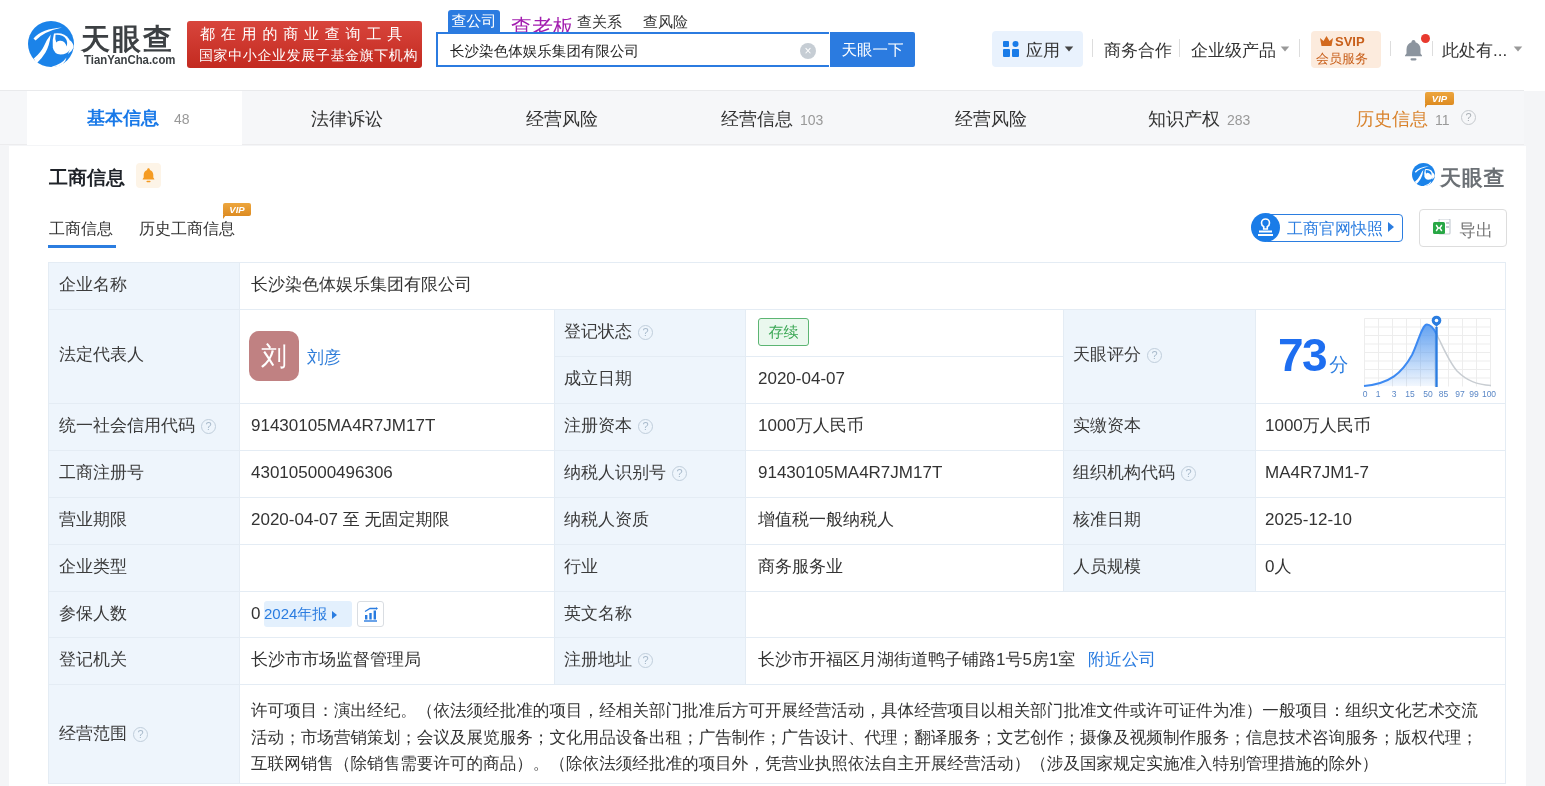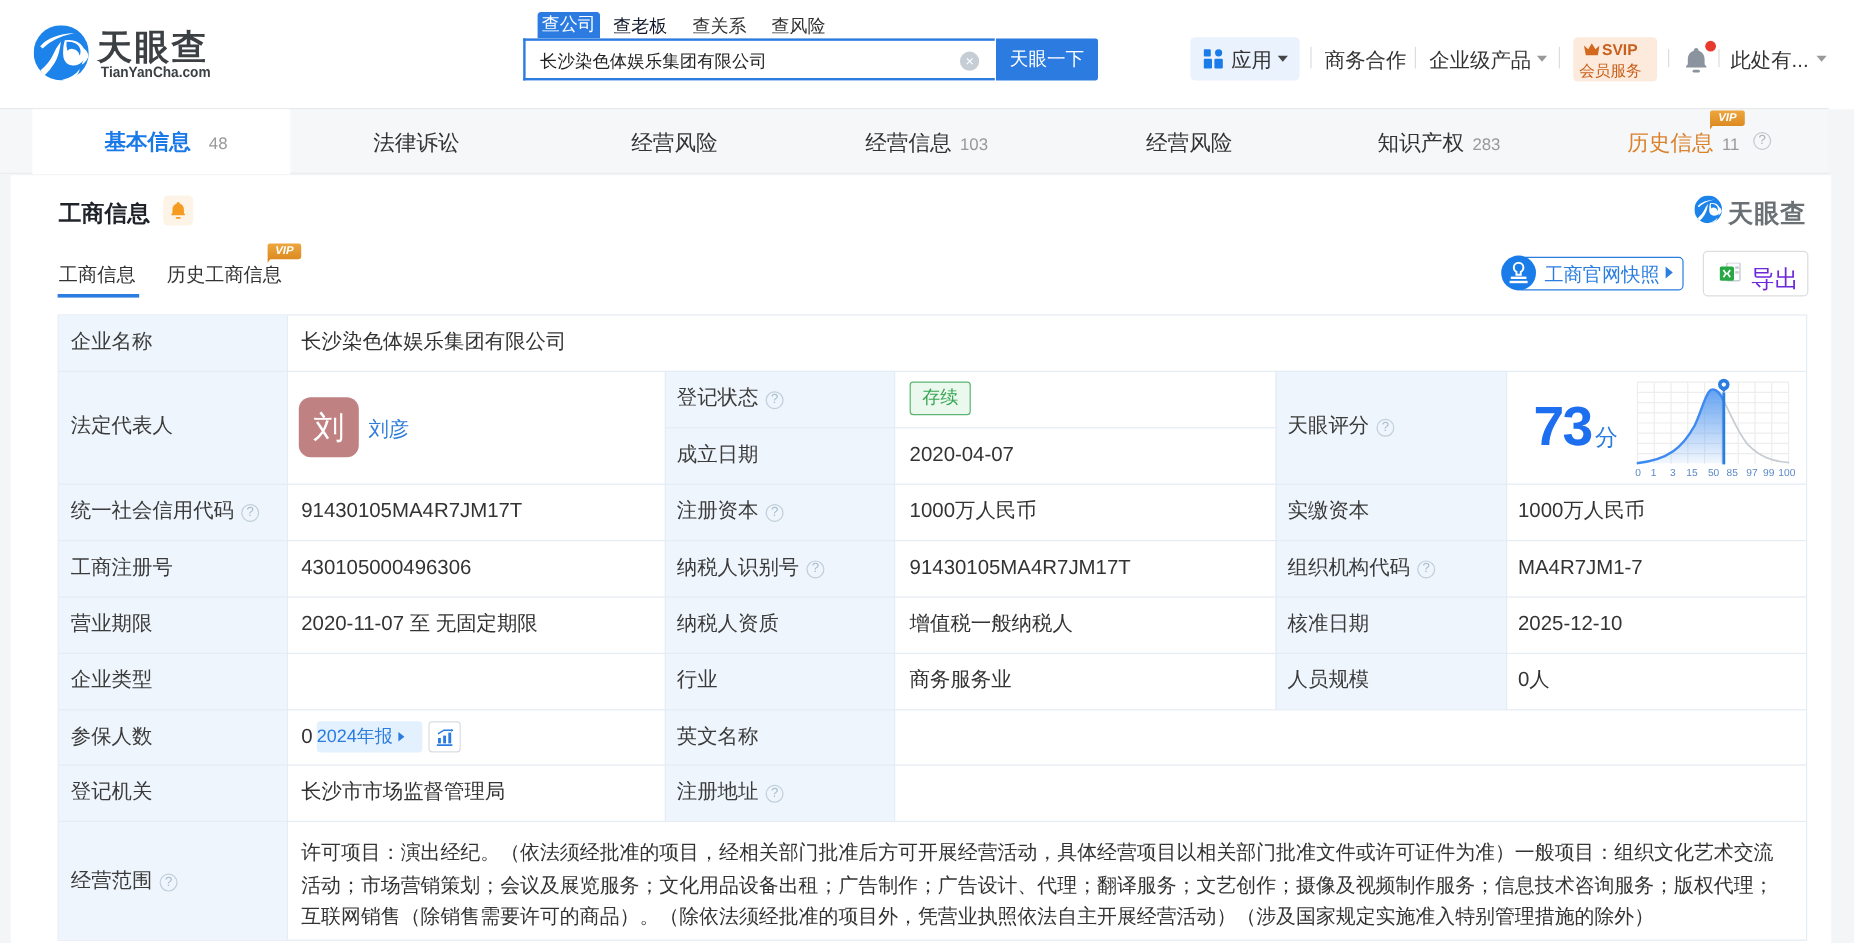--- a/index.html
+++ b/index.html
@@ -24,23 +24,27 @@
   <path d="M5.5 17.5 Q14 7.8 34 6.6 Q16 10.5 7.5 19.5 Z" fill="#fff"></path>
   <path d="M26 12.5 Q36.5 11 41 18 Q44.5 23.5 42 28.5 Q39 33.5 32.5 33.5 Q26 33 24.8 26.5 Q24 19 26 12.5 Z" fill="#fff"></path>
   <path d="M41.5 19 Q45.8 22 45.6 26.5 Q43.5 31 40 33 Q43 27 41.5 19 Z" fill="#fff"></path>
   <path d="M27.5 13.8 Q35 13.5 38 18 Q40 21.5 38.5 25.5 Q37.5 20.5 32.8 19.8 Q29.5 19.3 28.3 21.5 Q26.8 17.5 27.5 13.8 Z" fill="#1b83e9"></path>
   <path d="M22.8 13.5 Q21.5 24.5 17.5 31.5 Q13.5 38 9 42 Q6.8 40 5.8 37.5 Q13 31.5 16 25 Q19 18 22.8 13.5 Z" fill="#fff"></path>
   <path d="M23.5 45.7 Q33.5 43.5 38.5 36.5 Q37 45 26 46 Z" fill="#fff"></path>
 </svg>
 <div class="abs" style="left:81px;top:20px;font-size:29px;font-weight:bold;color:#3c4043;letter-spacing:2px">天眼查</div>
 <div class="abs" style="left:84px;top:53px;font-size:12.5px;font-weight:bold;color:#3c4043;transform:scaleX(0.91);transform-origin:left center">TianYanCha.com</div>
 
+<div class="abs" style="left:187px;top:21px;width:235px;height:47px;background:linear-gradient(#d8453c,#c32a20);border-radius:3px">
+  <div class="abs" style="left:13px;top:4px;width:210px;font-size:15px;color:#fff;letter-spacing:5.8px;white-space:nowrap">都在用的商业查询工具</div>
+  <div class="abs" style="left:12px;top:25.5px;width:212px;font-size:14px;color:#fff;letter-spacing:0.6px;white-space:nowrap">国家中小企业发展子基金旗下机构</div>
+</div>
 
 <div class="abs" style="left:448px;top:10px;width:52px;height:22px;background:#2b7be0;border-radius:3px 3px 0 0;color:#fff;font-size:15px;text-align:center;line-height:22px">查公司</div>
-<div class="abs" style="left:511px;top:13px;font-size:15px;color:#0f172a">查老板</div>
+<div class="abs" style="left:511px;top:13px;font-size:21px;color:#a21caf">查老板</div>
 <div class="abs" style="left:577px;top:13px;font-size:15px;color:#333">查关系</div>
 <div class="abs" style="left:643px;top:13px;font-size:15px;color:#333">查风险</div>
 
 <div class="abs" style="left:436px;top:32px;width:393px;height:35px;background:#fff;border:2px solid #2b7be0;border-right:none">
   <div class="abs" style="left:12px;top:8px;font-size:14.5px;color:#222;letter-spacing:0.05px">长沙染色体娱乐集团有限公司</div>
   <div class="abs" style="left:362px;top:9px;width:16px;height:16px;border-radius:50%;background:#c6cdd4;color:#fff;font-size:12px;text-align:center;line-height:16px">×</div>
 </div>
 <div class="abs" style="left:830px;top:32px;width:85px;height:35px;background:#2b7be0;border-radius:0 2px 2px 0;color:#fff;font-size:15.5px;text-align:center;line-height:35px">天眼一下</div>
 
 <div class="abs" style="left:992px;top:31px;width:91px;height:36px;background:#e9f2fd;border-radius:4px"></div>
@@ -128,21 +132,21 @@
   </svg>
 </div>
 <div class="abs" style="left:1419px;top:209px;width:88px;height:38px;border:1px solid #ddd;border-radius:4px;background:#fff"></div>
 <svg class="abs" style="left:1433px;top:219px" width="19" height="18" viewBox="0 0 19 18">
   <rect x="6" y="0" width="11" height="15" rx="1" fill="#fff" stroke="#c7cdd4" stroke-width="1.2"></rect>
   <rect x="13" y="3" width="3" height="2" fill="#c7cdd4"></rect>
   <rect x="13" y="7" width="3" height="2" fill="#c7cdd4"></rect>
   <rect x="0" y="3" width="12" height="12" rx="1.5" fill="#28a745"></rect>
   <path d="M3.2 6 L5.2 9 L3.2 12 M8.8 6 L6.8 9 L8.8 12 M5.2 9 L6.8 9" stroke="#fff" stroke-width="1.4" fill="none"></path>
 </svg>
-<div class="abs" style="left:1459px;top:219px;font-size:20px;color:#6d28d9">导出</div>
+<div class="abs" style="left:1459px;top:219px;font-size:17px;color:#737373">导出</div>
 
 <div id="tbl" class="abs" style="left:48px;top:262px;width:1458px;height:522px">
   <div class="abs" style="left:0;top:0;width:1458px;height:522px;border:1px solid #e4ecf4"></div>
 
   <div class="abs cellbg" style="left:1px;top:1px;width:190px;height:520px"></div>
   <div class="abs cellbg" style="left:506px;top:47px;width:191px;height:375px"></div>
   <div class="abs cellbg" style="left:1015px;top:47px;width:192px;height:282px"></div>
 
   <div class="abs hline" style="left:1px;top:47px;width:1456px"></div>
   <div class="abs hline" style="left:1px;top:141px;width:1456px"></div>
@@ -212,21 +216,21 @@
   <div class="abs val" style="left:1217px;top:154.5px">1000万人民币</div>
 
   <div class="abs lbl" style="left:11px;top:201.5px">工商注册号</div>
   <div class="abs val" style="left:203px;top:201.5px">430105000496306</div>
   <div class="abs lbl" style="left:516px;top:201.5px">纳税人识别号<span class="qm">?</span></div>
   <div class="abs val" style="left:710px;top:201.5px">91430105MA4R7JM17T</div>
   <div class="abs lbl" style="left:1025px;top:201.5px">组织机构代码<span class="qm">?</span></div>
   <div class="abs val" style="left:1217px;top:201.5px">MA4R7JM1-7</div>
 
   <div class="abs lbl" style="left:11px;top:248.5px">营业期限</div>
-  <div class="abs val" style="left:203px;top:248.5px">2020-11-07 至 无固定期限</div>
+  <div class="abs val" style="left:203px;top:248.5px">2020-04-07 至 无固定期限</div>
   <div class="abs lbl" style="left:516px;top:248.5px">纳税人资质</div>
   <div class="abs val" style="left:710px;top:248.5px">增值税一般纳税人</div>
   <div class="abs lbl" style="left:1025px;top:248.5px">核准日期</div>
   <div class="abs val" style="left:1217px;top:248.5px">2025-12-10</div>
 
   <div class="abs lbl" style="left:11px;top:295.5px">企业类型</div>
   <div class="abs lbl" style="left:516px;top:295.5px">行业</div>
   <div class="abs val" style="left:710px;top:295.5px">商务服务业</div>
   <div class="abs lbl" style="left:1025px;top:295.5px">人员规模</div>
   <div class="abs val" style="left:1217px;top:295.5px">0人</div>
@@ -242,18 +246,19 @@
       <rect x="10.6" y="3.5" width="2.4" height="9" fill="#2a7ce0"></rect>
       <path d="M2 4.5 L7 1.5 L13 1.5" stroke="#2a7ce0" stroke-width="1.3" fill="none"></path>
       <path d="M13 0 L15 1.5 L13 3 Z" fill="#2a7ce0"></path>
     </svg>
   </div>
   <div class="abs lbl" style="left:516px;top:342.5px">英文名称</div>
 
   <div class="abs lbl" style="left:11px;top:388.5px">登记机关</div>
   <div class="abs val" style="left:203px;top:388.5px">长沙市市场监督管理局</div>
   <div class="abs lbl" style="left:516px;top:388.5px">注册地址<span class="qm">?</span></div>
+  <div class="abs val" style="left:710px;top:388.5px">长沙市开福区月湖街道鸭子铺路1号5房1室 <span style="color:#2a7ce0;margin-left:8px">附近公司</span></div>
 
   <div class="abs lbl" style="left:11px;top:463px">经营范围<span class="qm">?</span></div>
   <div class="abs val" style="left:203px;top:436px;width:1300px;line-height:26.5px;font-size:16.8px;white-space:nowrap;transform:scaleX(0.988);transform-origin:left center">许可项目：演出经纪。（依法须经批准的项目，经相关部门批准后方可开展经营活动，具体经营项目以相关部门批准文件或许可证件为准）一般项目：组织文化艺术交流<br>活动；市场营销策划；会议及展览服务；文化用品设备出租；广告制作；广告设计、代理；翻译服务；文艺创作；摄像及视频制作服务；信息技术咨询服务；版权代理；<br>互联网销售（除销售需要许可的商品）。（除依法须经批准的项目外，凭营业执照依法自主开展经营活动）（涉及国家规定实施准入特别管理措施的除外）</div>
 </div>
 
 </div>
 
 </body></html>

